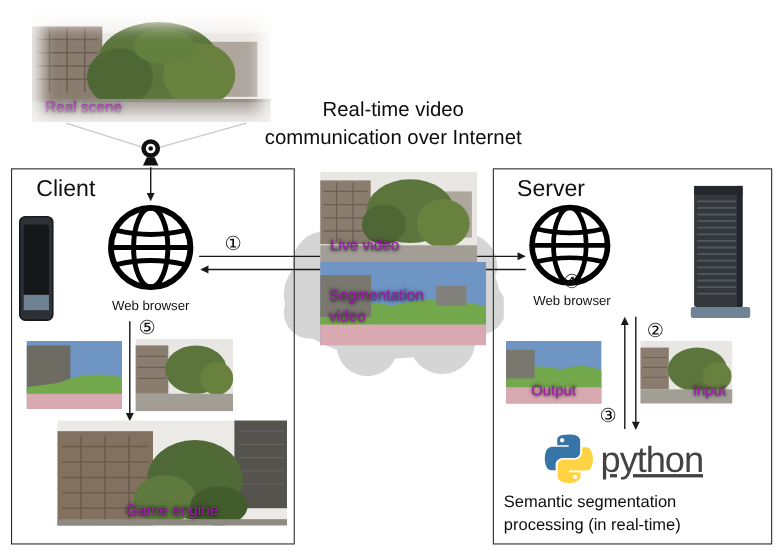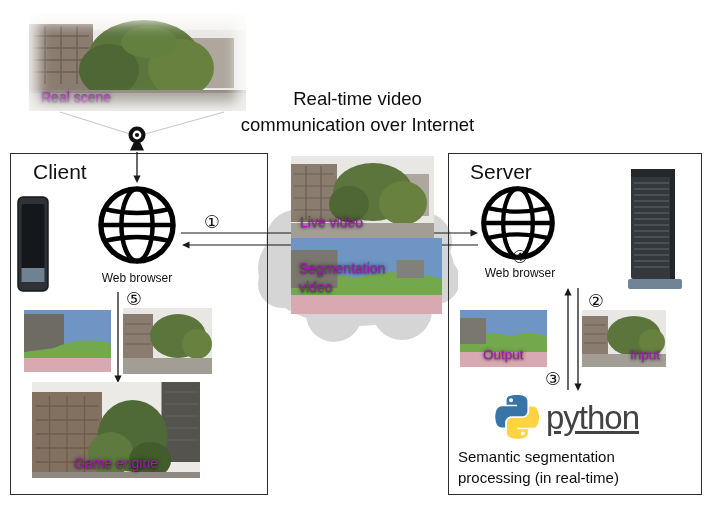--- a/index.html
+++ b/index.html
@@ -168,21 +168,21 @@
         <line x1="2" y1="16" x2="28" y2="16"></line>
           <line x1="2" y1="26" x2="28" y2="26"></line>
         <line x1="2" y1="36" x2="28" y2="36"></line>
       </g>
       <ellipse cx="55" cy="28" rx="28" ry="22" fill="#5c753d"></ellipse>
       <ellipse cx="74" cy="36" rx="15" ry="15" fill="#69813f"></ellipse>
       <rect y="50" width="89" height="16" fill="#a29e96"></rect>
     </svg>
   </div>
 
-  <div class="photo" style="left:32px;top:382px;width:168px;height:96px">
+  <div class="photo" style="left:52px;top:382px;width:209px;height:96px">
     <svg viewBox="0 0 192 96" preserveAspectRatio="none">
       <rect width="192" height="96" fill="#eceae6"></rect>
       <rect x="148" y="0" width="44" height="80" fill="#55534e"></rect>
       <g stroke="#66645e" stroke-width="1">
         <line x1="152" y1="10" x2="190" y2="10"></line>
           <line x1="152" y1="22" x2="190" y2="22"></line>
         <line x1="152" y1="34" x2="190" y2="34"></line>
           <line x1="152" y1="46" x2="190" y2="46"></line>
         <line x1="152" y1="58" x2="190" y2="58"></line>
       </g>

